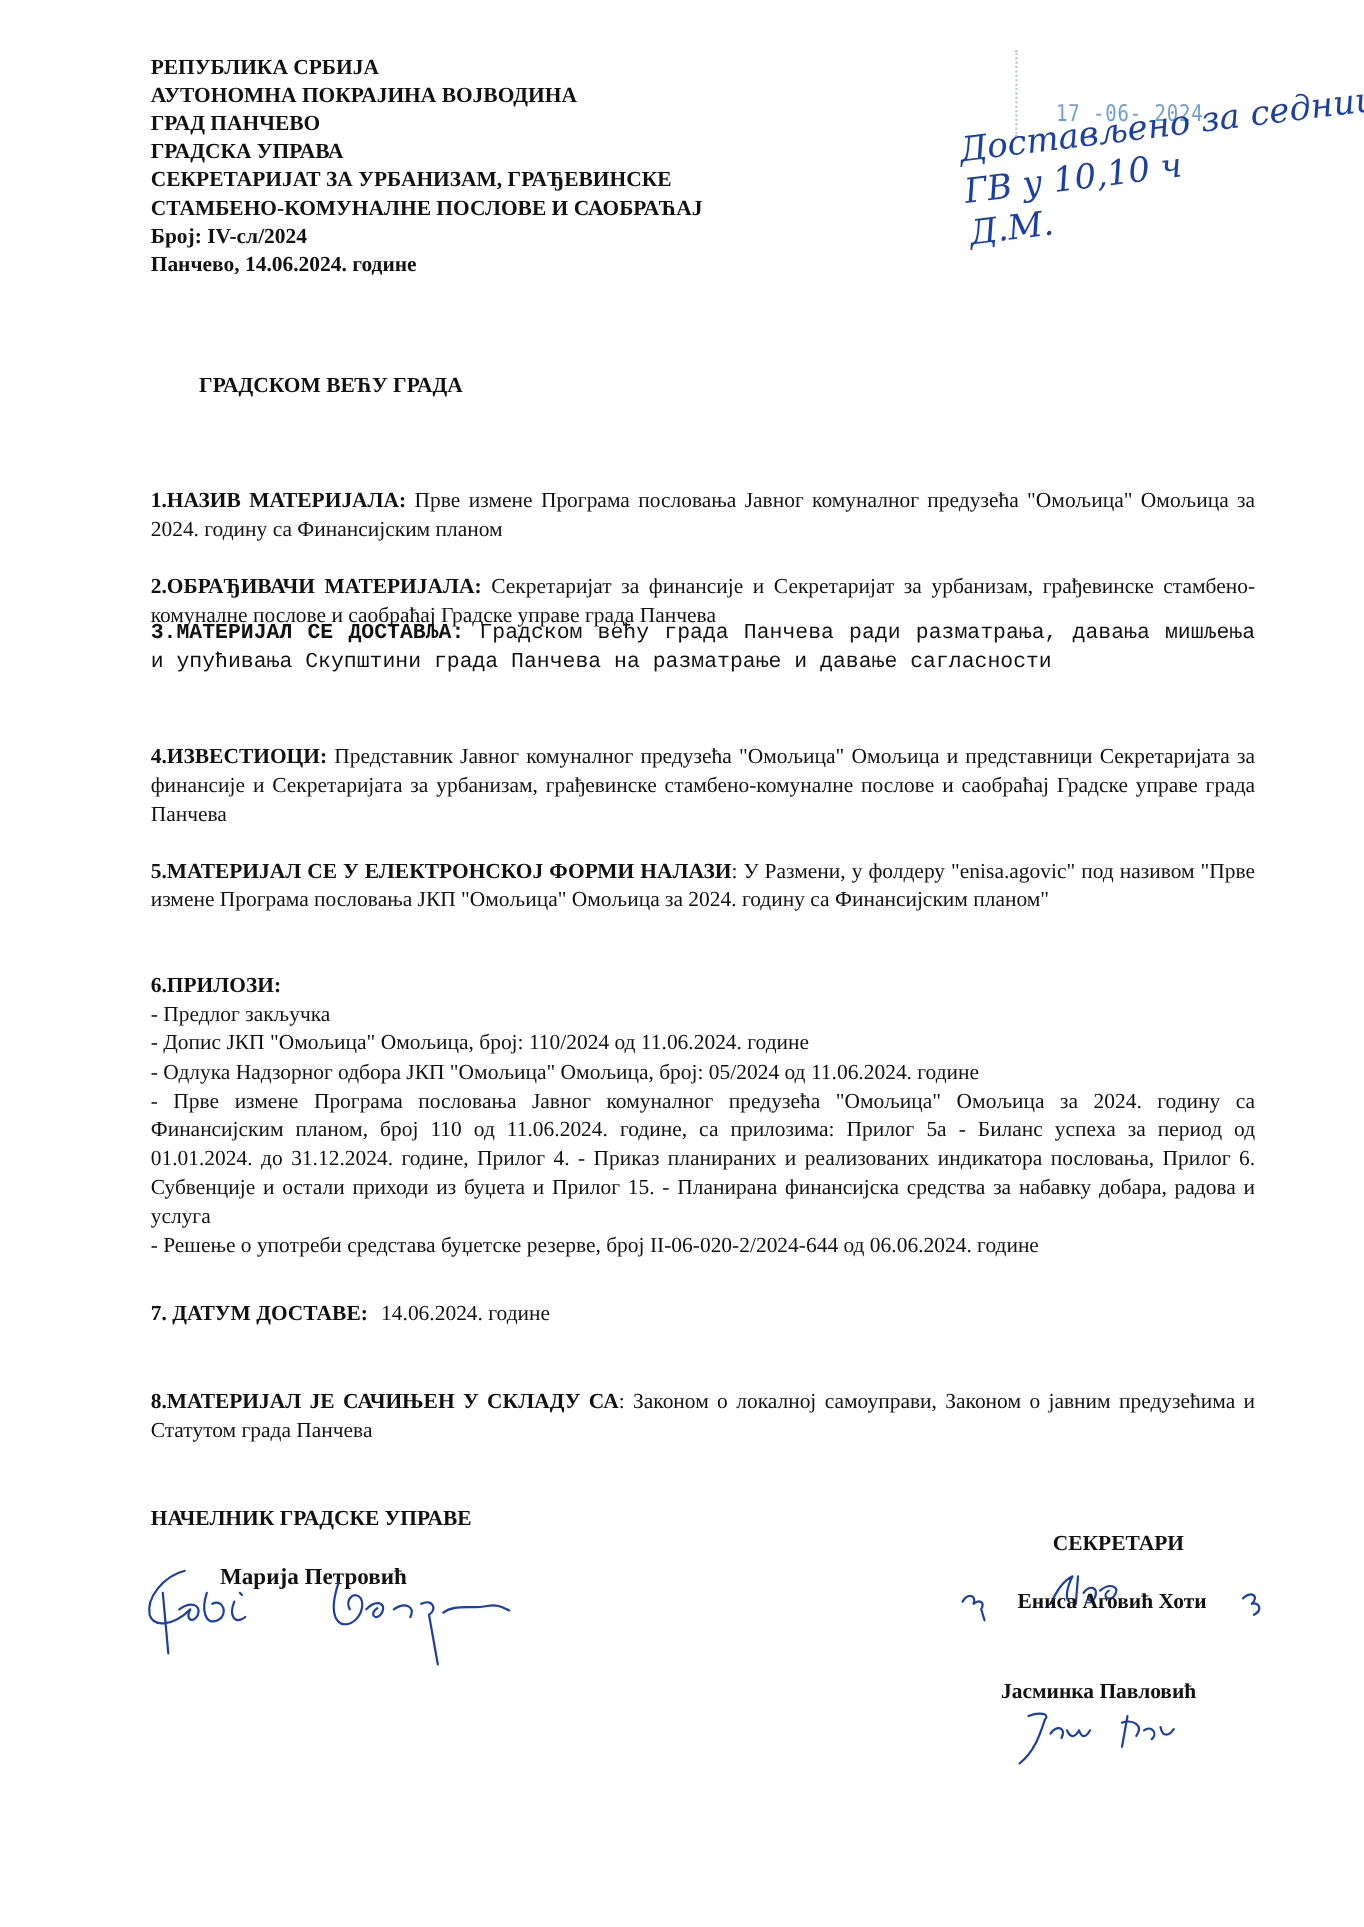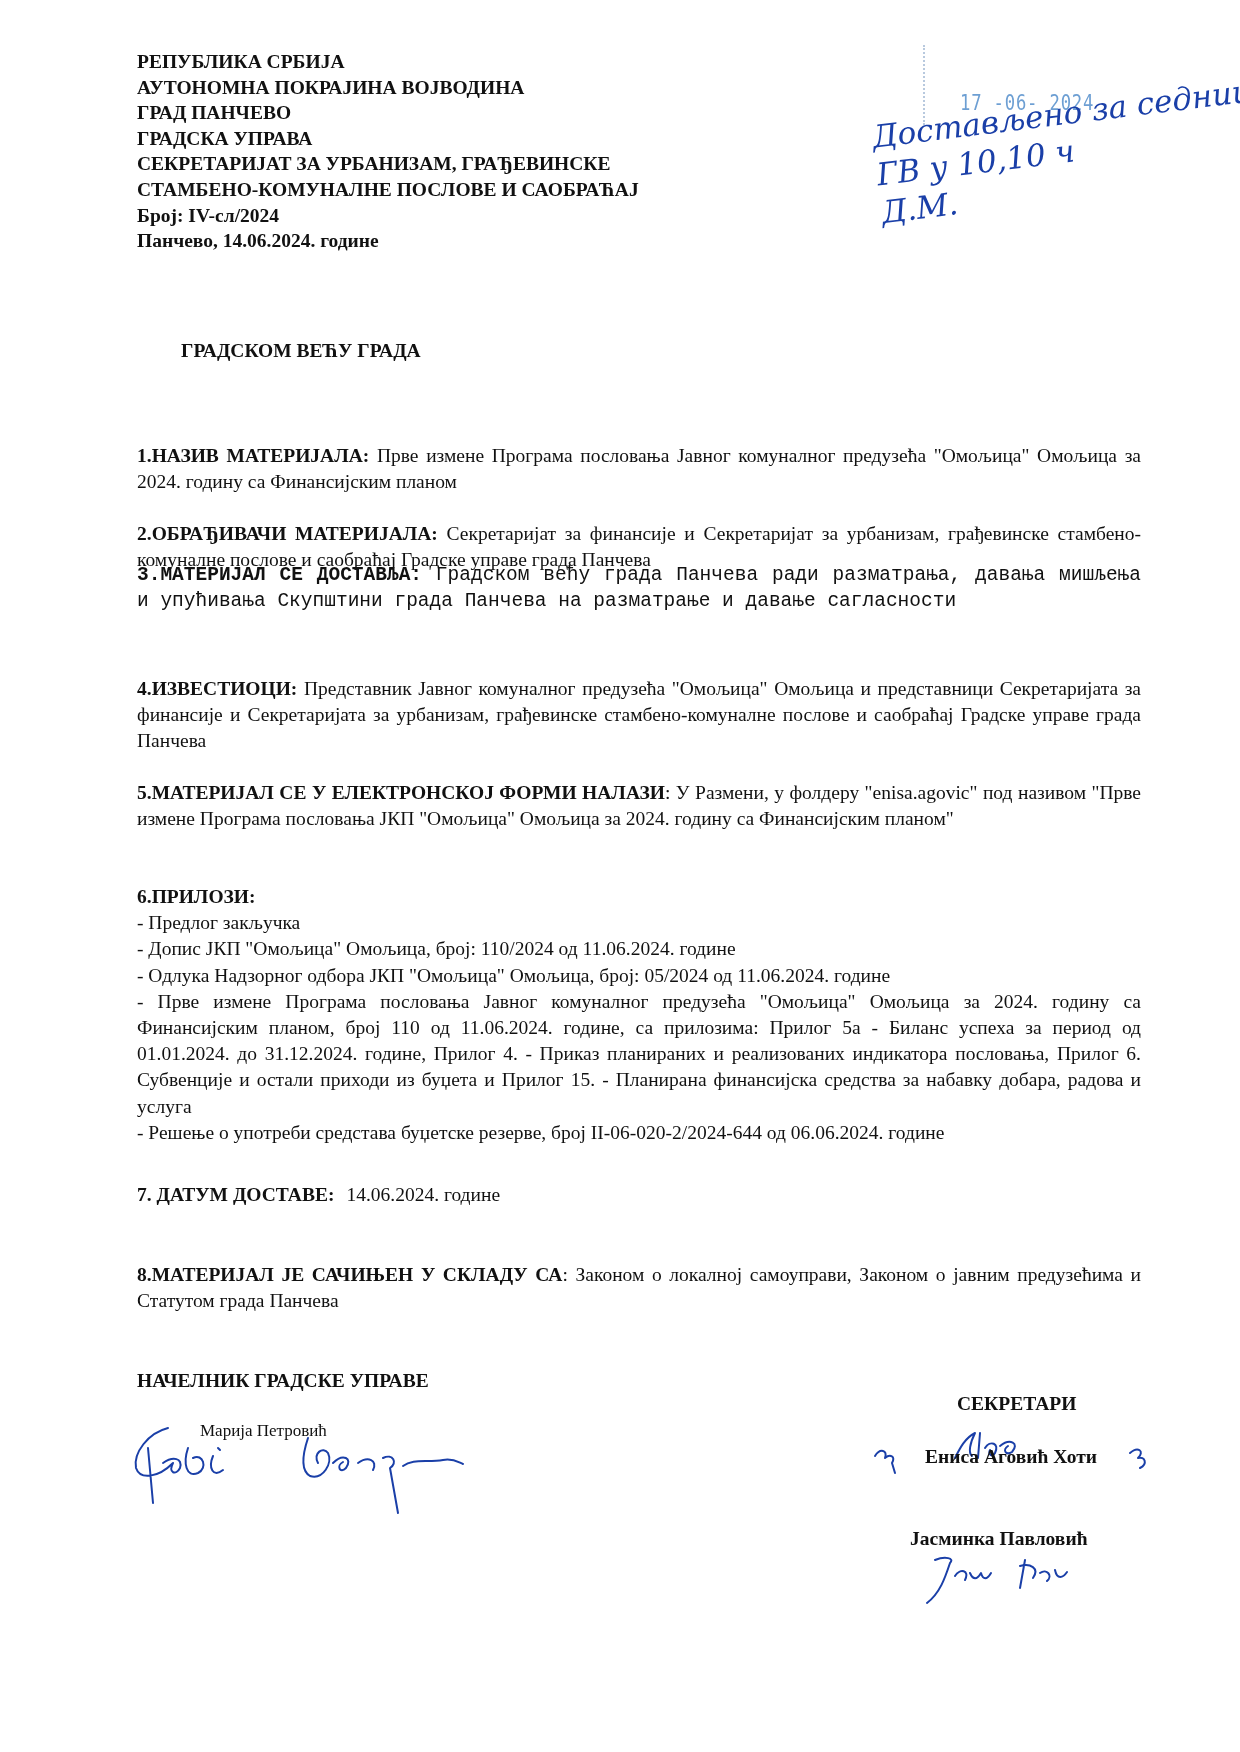--- a/index.html
+++ b/index.html
@@ -13,21 +13,21 @@
     .header div { white-space: nowrap; }
     .recipient { position: absolute; left: 137px; top: 340px; font-weight: bold; font-size: 19.5px; margin-left: 44px; }
     .stamp { position: absolute; left: 960px; top: 91px; color: #6d9fd3; font-family: "DejaVu Sans Mono", monospace; font-size: 21px; letter-spacing: 1px; transform: scaleX(0.82); transform-origin: left; }
     .stamp-bracket { position: absolute; left: 923px; top: 45px; width: 2px; height: 80px; border-left: 2px dotted #b8c9de; }
     .handnote { position: absolute; left: 870px; top: 118px; color: #1a3fa8; font-family: "DejaVu Serif", serif; font-style: italic; font-size: 31px; line-height: 38px; transform: rotate(-7deg); transform-origin: left top; white-space: nowrap; }
     .section { position: absolute; left: 137px; width: 1004px; font-size: 19.5px; line-height: 26.2px; text-align: justify; }
     .section .lbl { font-weight: bold; }
     .annex-list { position: absolute; left: 137px; width: 1004px; font-size: 19.5px; line-height: 26.2px; text-align: justify; }
     .annex-list div { }
     .sig-left-title { position: absolute; left: 137px; top: 1370px; font-weight: bold; font-size: 19.5px; }
-    .sig-left-name { position: absolute; left: 200px; top: 1421px; font-weight: normal; font-size: 17px; }
+    .sig-left-name { position: absolute; left: 200px; top: 1421px; font-weight: bold; font-size: 21px; }
     .sig-right-title { position: absolute; left: 957px; top: 1393px; font-weight: bold; font-size: 19.5px; }
     .sig-right-name1 { position: absolute; left: 925px; top: 1446px; font-weight: bold; font-size: 19.5px; text-align: right; }
     .sig-right-name2 { position: absolute; left: 910px; top: 1528px; font-weight: bold; font-size: 19.5px; }
     svg.sig { position: absolute; overflow: visible; }
     .ink { fill: none; stroke: #1a3fa8; stroke-width: 2; stroke-linecap: round; stroke-linejoin: round; }
   </style>
 </head>
 <body>
 
 <div class="page">

